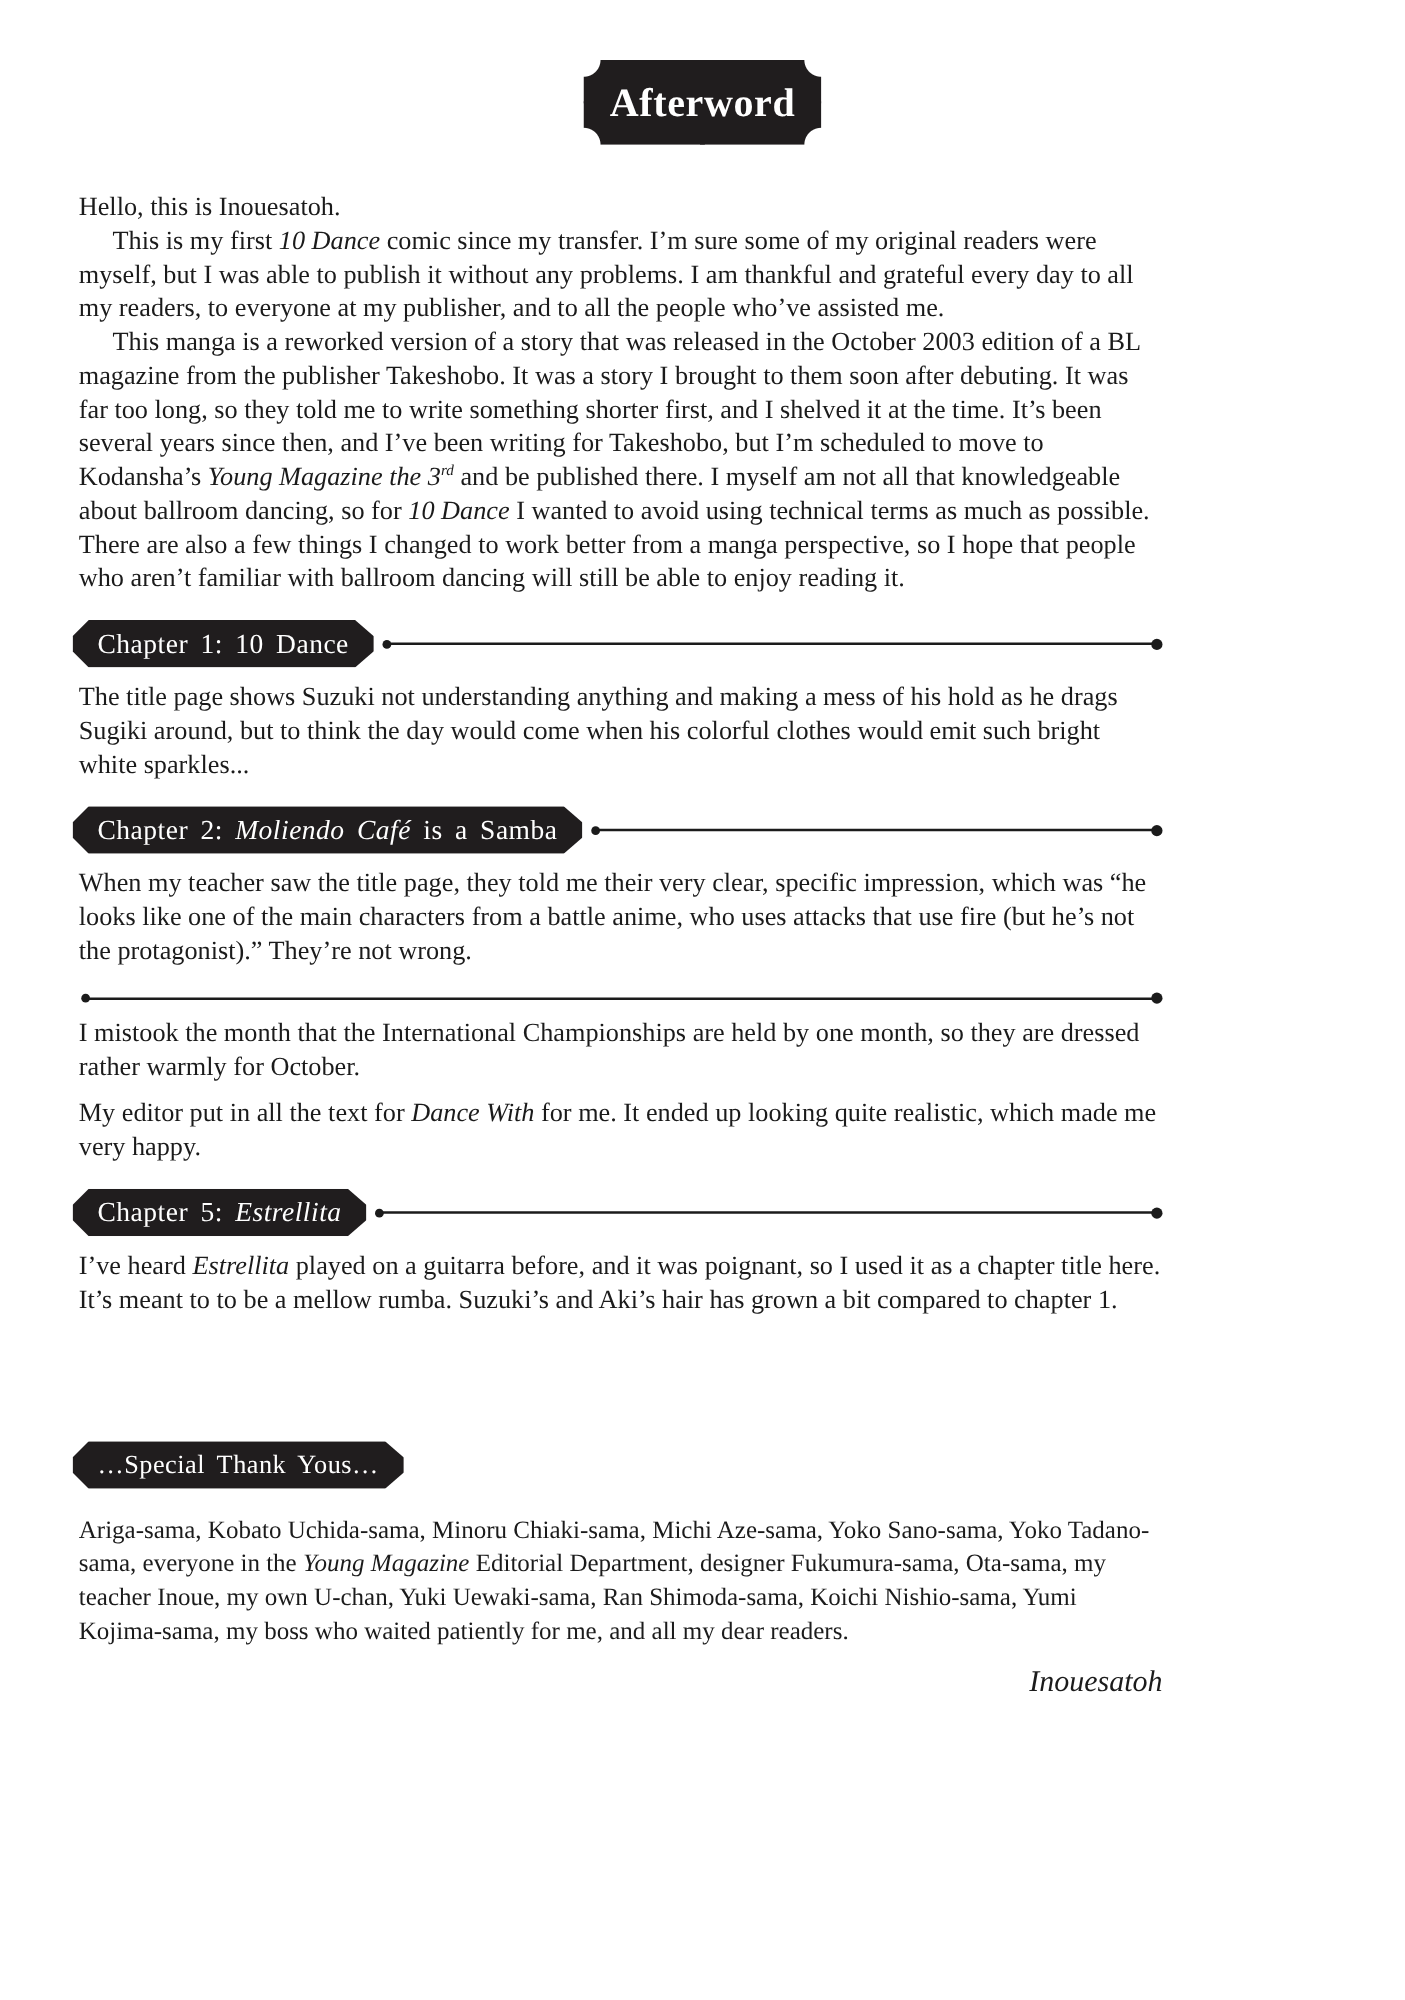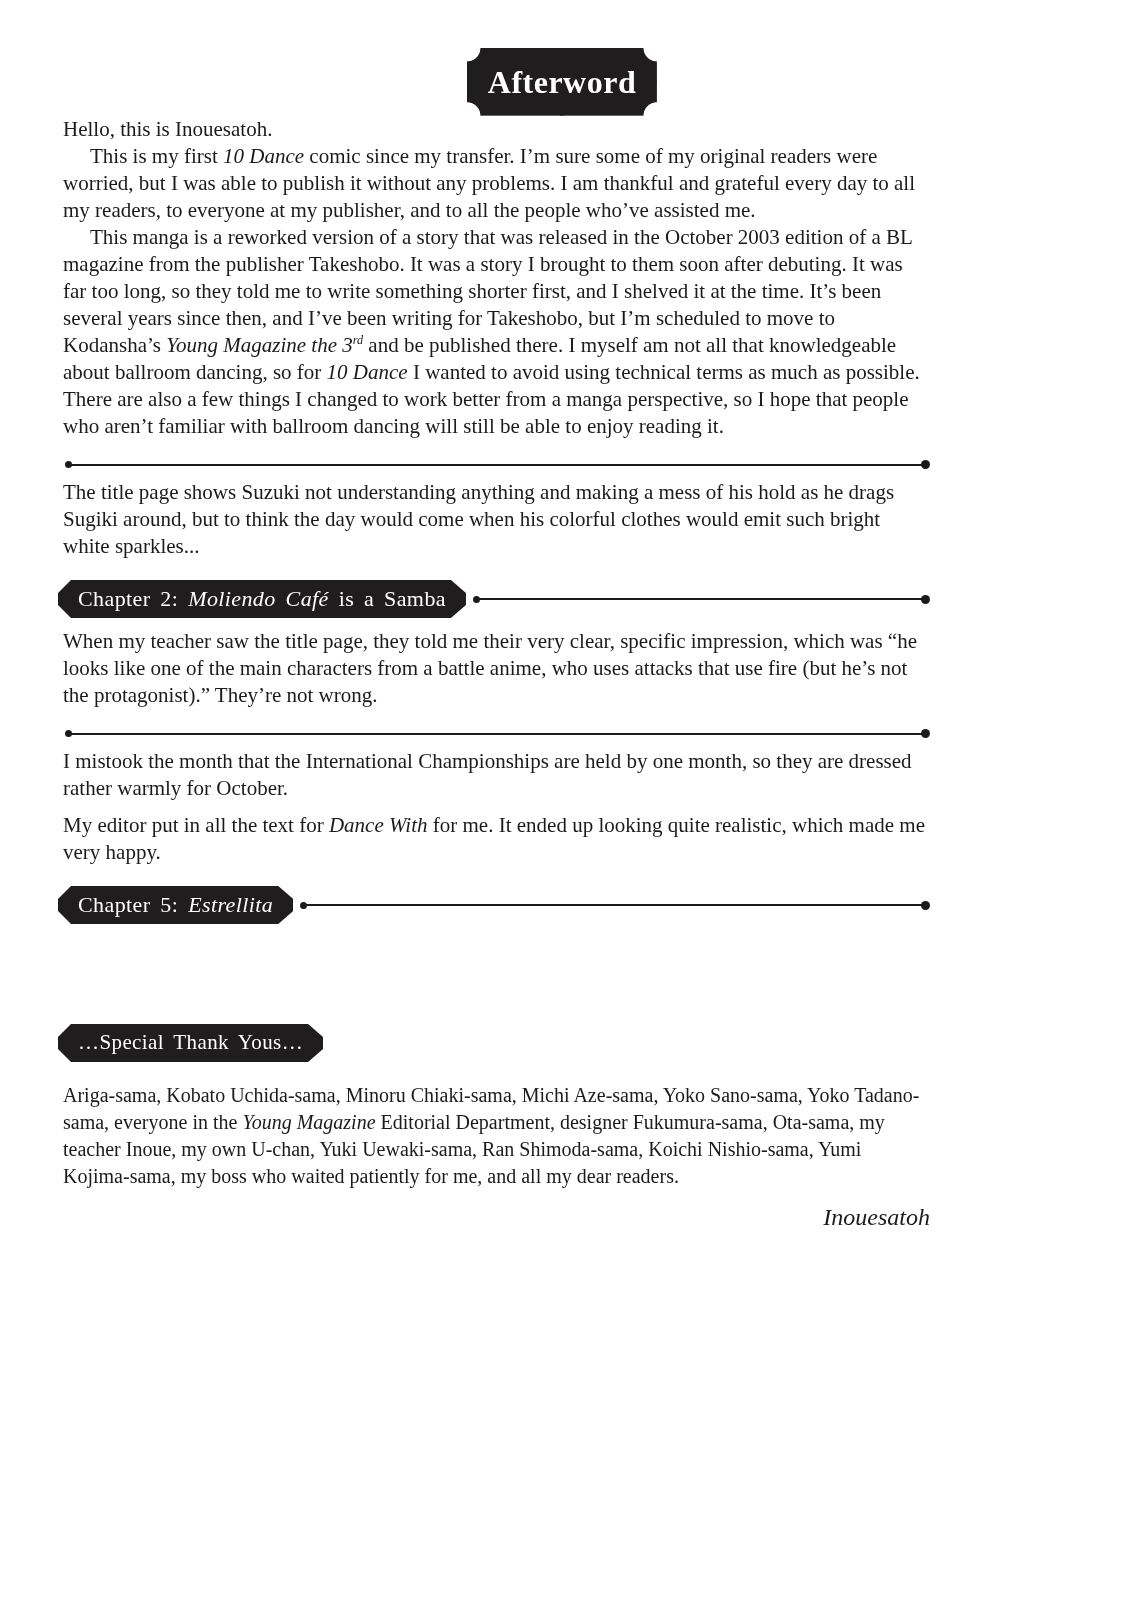--- a/index.html
+++ b/index.html
@@ -31,21 +31,21 @@
       radial-gradient(circle 14px at 0 0,        transparent 13px, var(--badge-bg) 13.8px) 0 0 / 51% 51% no-repeat,
       radial-gradient(circle 14px at 100% 0,     transparent 13px, var(--badge-bg) 13.8px) 100% 0 / 51% 51% no-repeat,
       radial-gradient(circle 14px at 0 100%,     transparent 13px, var(--badge-bg) 13.8px) 0 100% / 51% 51% no-repeat,
       radial-gradient(circle 14px at 100% 100%,  transparent 13px, var(--badge-bg) 13.8px) 100% 100% / 51% 51% no-repeat;
   }
   
   .content{
     margin-left:63px;
     width:867px;
   }
-  .intro{ }
+  .intro{ margin-top:36px; }
   .intro p{
     margin:0;
     font-size:21px; line-height:27px;
   }
   .intro p.indent{ text-indent:27px; }
 
   
   .chapter-row{
     display:flex; align-items:center;
     margin:20px 0 0 -5px;
@@ -99,27 +99,30 @@
 <div class="page">
 
   <div class="title-badge">
     <span>Afterword</span>
   </div>
 
   <div class="content">
 
     <div class="intro" id="intro">
         <p><span>Hello, this is Inouesatoh.</span></p>
-        <p class="indent"><span>This is my first </span><span class="seg-i">10 Dance</span><span> comic since my transfer. I’m sure some of my original readers were worried, but I was able to publish it without any problems. I am thankful and grateful every day to all my readers, to everyone at my publisher, and to all the people who’ve assisted me.</span></p>
+        <p class="indent"><span>This is my first </span><span class="seg-i">10 Dance</span><span> comic since my transfer. I’m sure some of my original readers were myself, but I was able to publish it without any problems. I am thankful and grateful every day to all my readers, to everyone at my publisher, and to all the people who’ve assisted me.</span></p>
         <p class="indent"><span>This manga is a reworked version of a story that was released in the October 2003 edition of a BL magazine from the publisher Takeshobo. It was a story I brought to them soon after debuting. It was far too long, so they told me to write something shorter first, and I shelved it at the time. It’s been several years since then, and I’ve been writing for Takeshobo, but I’m scheduled to move to Kodansha’s </span><span class="seg-i">Young Magazine the 3</span><sup class="seg-sup seg-i">rd</sup><span> and be published there. I myself am not all that knowledgeable about ballroom dancing, so for </span><span class="seg-i">10 Dance</span><span> I wanted to avoid using technical terms as much as possible. There are also a few things I changed to work better from a manga perspective, so I hope that people who aren’t familiar with ballroom dancing will still be able to enjoy reading it.</span></p>
       </div>
 
     <div id="chapters">
   <section class="chapter">
     <div class="chapter-row">
+      <div class="badge">
+        <span class="badge-text"><span>Chapter 1: 10 Dance</span></span>
+      </div>
       <div class="rule">
         <span class="dot start"></span>
         <span class="line"></span>
         <span class="dot end"></span>
       </div>
     </div>
     <p class="chapter-body"><span>The title page shows Suzuki not understanding anything and making a mess of his hold as he drags Sugiki around, but to think the day would come when his colorful clothes would emit such bright white sparkles...</span></p>
   </section>
 
   <section class="chapter">
@@ -155,20 +158,21 @@
     <div class="chapter-row">
       <div class="badge">
         <span class="badge-text"><span>Chapter 5: </span><span class="seg-i">Estrellita</span></span>
       </div>
       <div class="rule">
         <span class="dot start"></span>
         <span class="line"></span>
         <span class="dot end"></span>
       </div>
     </div>
+    <p class="chapter-body"><span>I’ve heard </span><span class="seg-i">Estrellita</span><span> played on a guitarra before, and it was poignant, so I used it as a chapter title here. It’s meant to to be a mellow rumba. Suzuki’s and Aki’s hair has grown a bit compared to chapter 1.</span></p>
   </section>
 </div>
 
     <div class="thanks">
       <div class="badge">
         <span>…Special Thank Yous…</span>
       </div>
       <p class="thanks-body" id="thanks-body"><span>Ariga-sama, Kobato Uchida-sama, Minoru Chiaki-sama, Michi Aze-sama, Yoko Sano-sama, Yoko Tadano-sama, everyone in the </span><span class="seg-i">Young Magazine</span><span> Editorial Department, designer Fukumura-sama, Ota-sama, my teacher Inoue, my own U-chan, Yuki Uewaki-sama, Ran Shimoda-sama, Koichi Nishio-sama, Yumi Kojima-sama, my boss who waited patiently for me, and all my dear readers.</span></p>
     </div>
 

